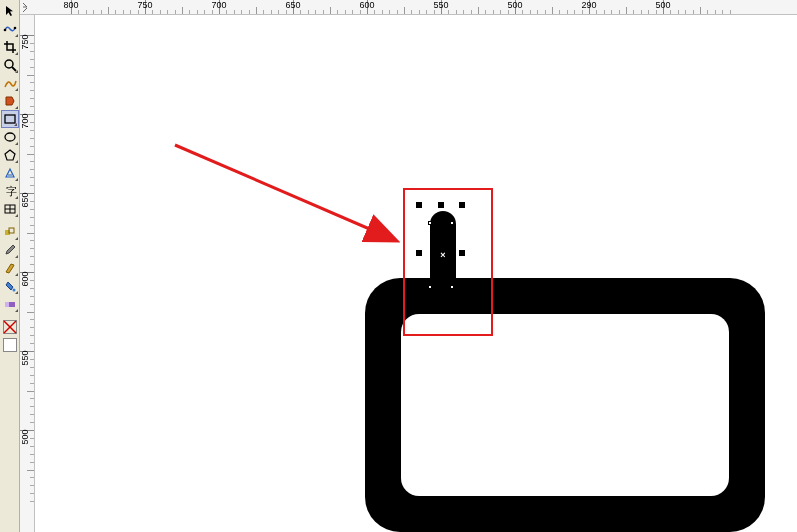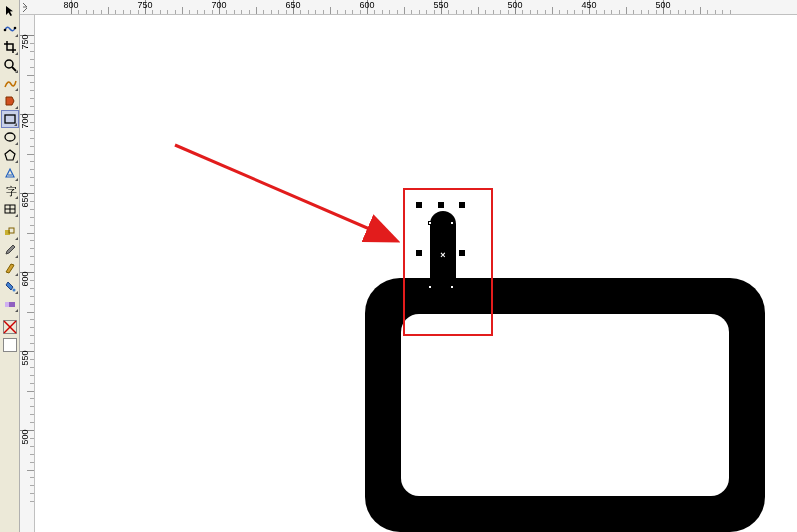--- a/index.html
+++ b/index.html
@@ -419,21 +419,21 @@
     <div class="tick-minor" style="left: 495.4px;"></div>
     <div class="tick-minor" style="left: 502.8px;"></div>
     <div class="tick-minor" style="left: 510.2px;"></div>
     <div class="tick-minor" style="left: 517.6px;"></div>
     <div class="tick-mid" style="left: 525px;"></div>
     <div class="tick-minor" style="left: 532.4px;"></div>
     <div class="tick-minor" style="left: 539.8px;"></div>
     <div class="tick-minor" style="left: 547.2px;"></div>
     <div class="tick-minor" style="left: 554.6px;"></div>
     <div class="tick-major" style="left: 562px;"></div>
-    <div class="label" style="left: 562px;">450</div>
+    <div class="label" style="left: 562px;">290</div>
     <div class="tick-minor" style="left: 569.4px;"></div>
     <div class="tick-minor" style="left: 576.8px;"></div>
     <div class="tick-minor" style="left: 584.2px;"></div>
     <div class="tick-minor" style="left: 591.6px;"></div>
     <div class="tick-mid" style="left: 599px;"></div>
     <div class="tick-minor" style="left: 606.4px;"></div>
     <div class="tick-minor" style="left: 613.8px;"></div>
     <div class="tick-minor" style="left: 621.2px;"></div>
     <div class="tick-minor" style="left: 628.6px;"></div>
     <div class="tick-major" style="left: 636px;"></div>

